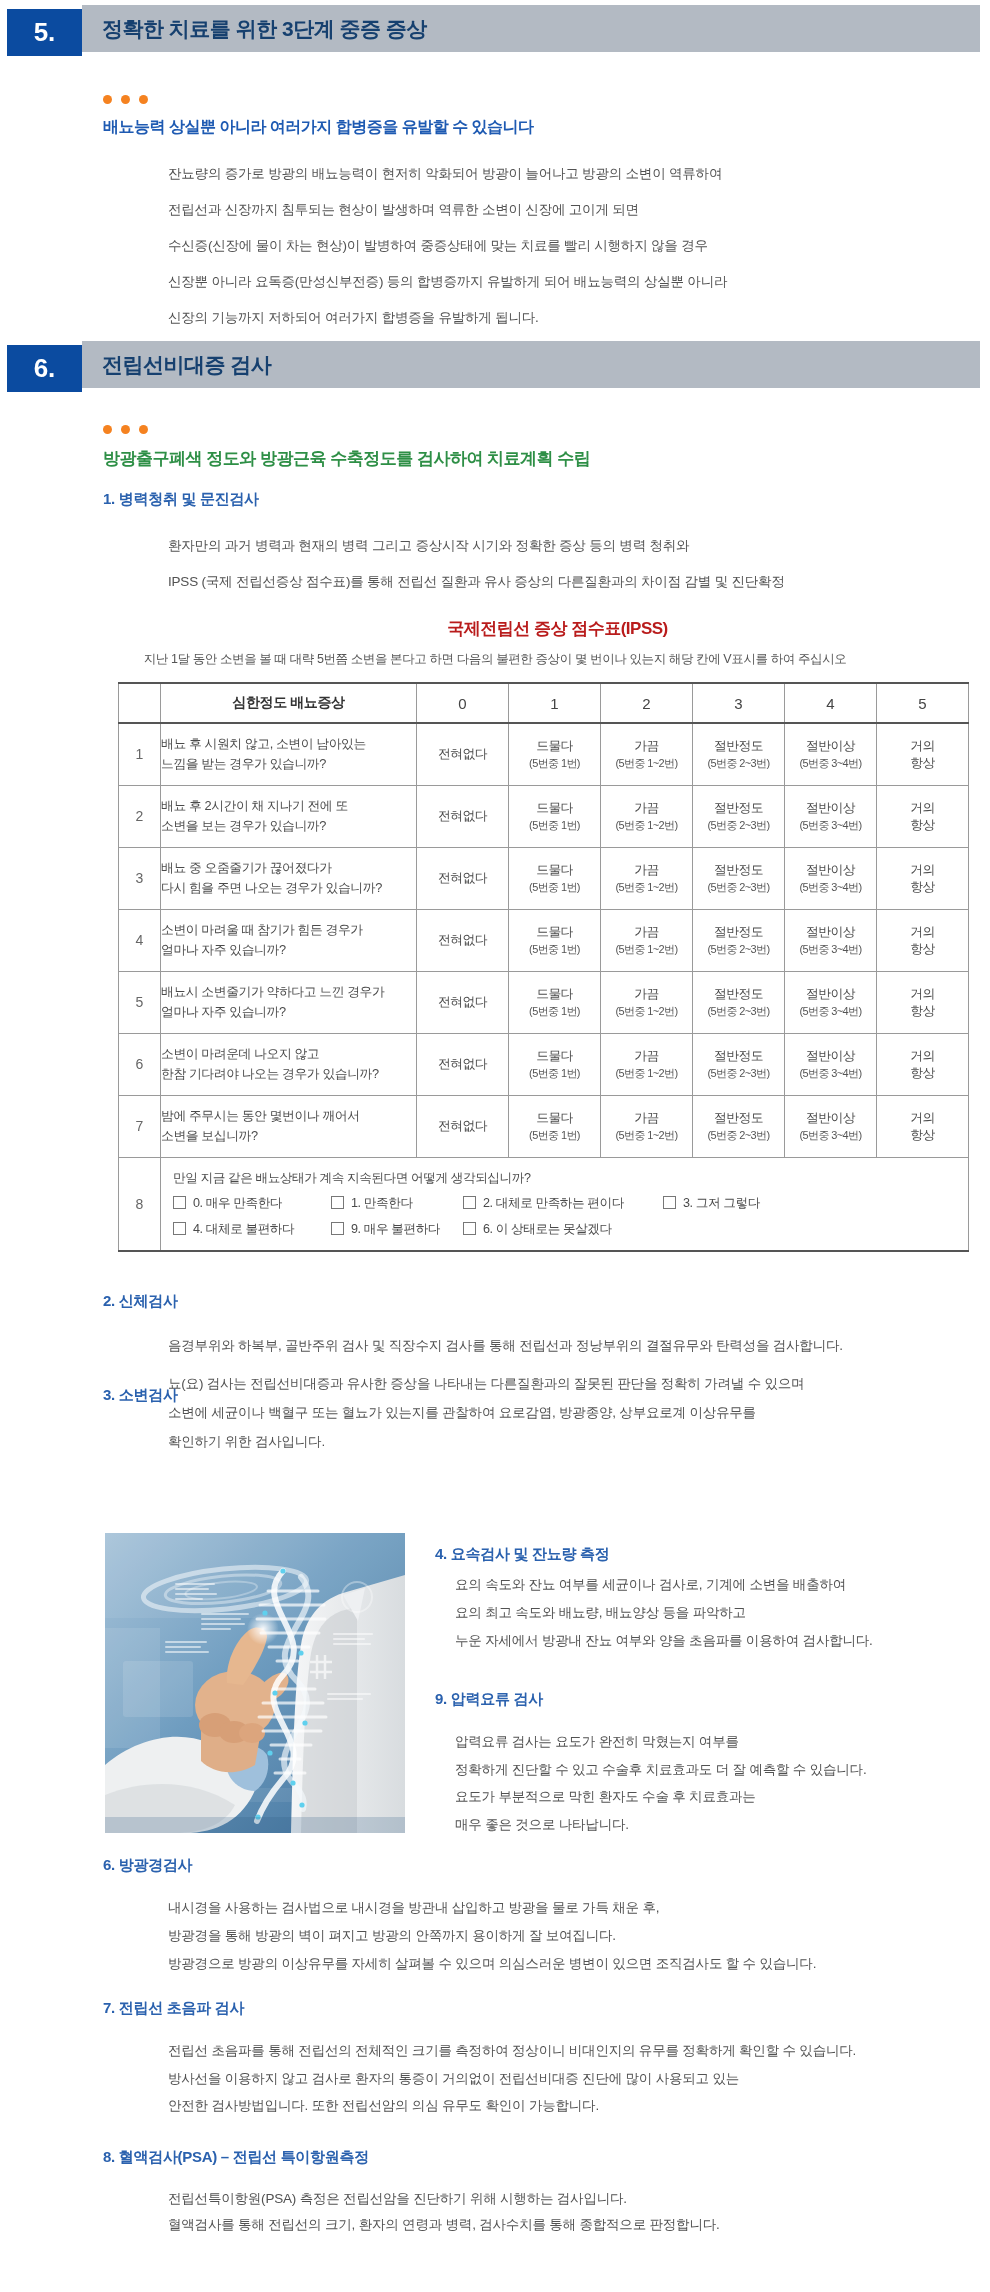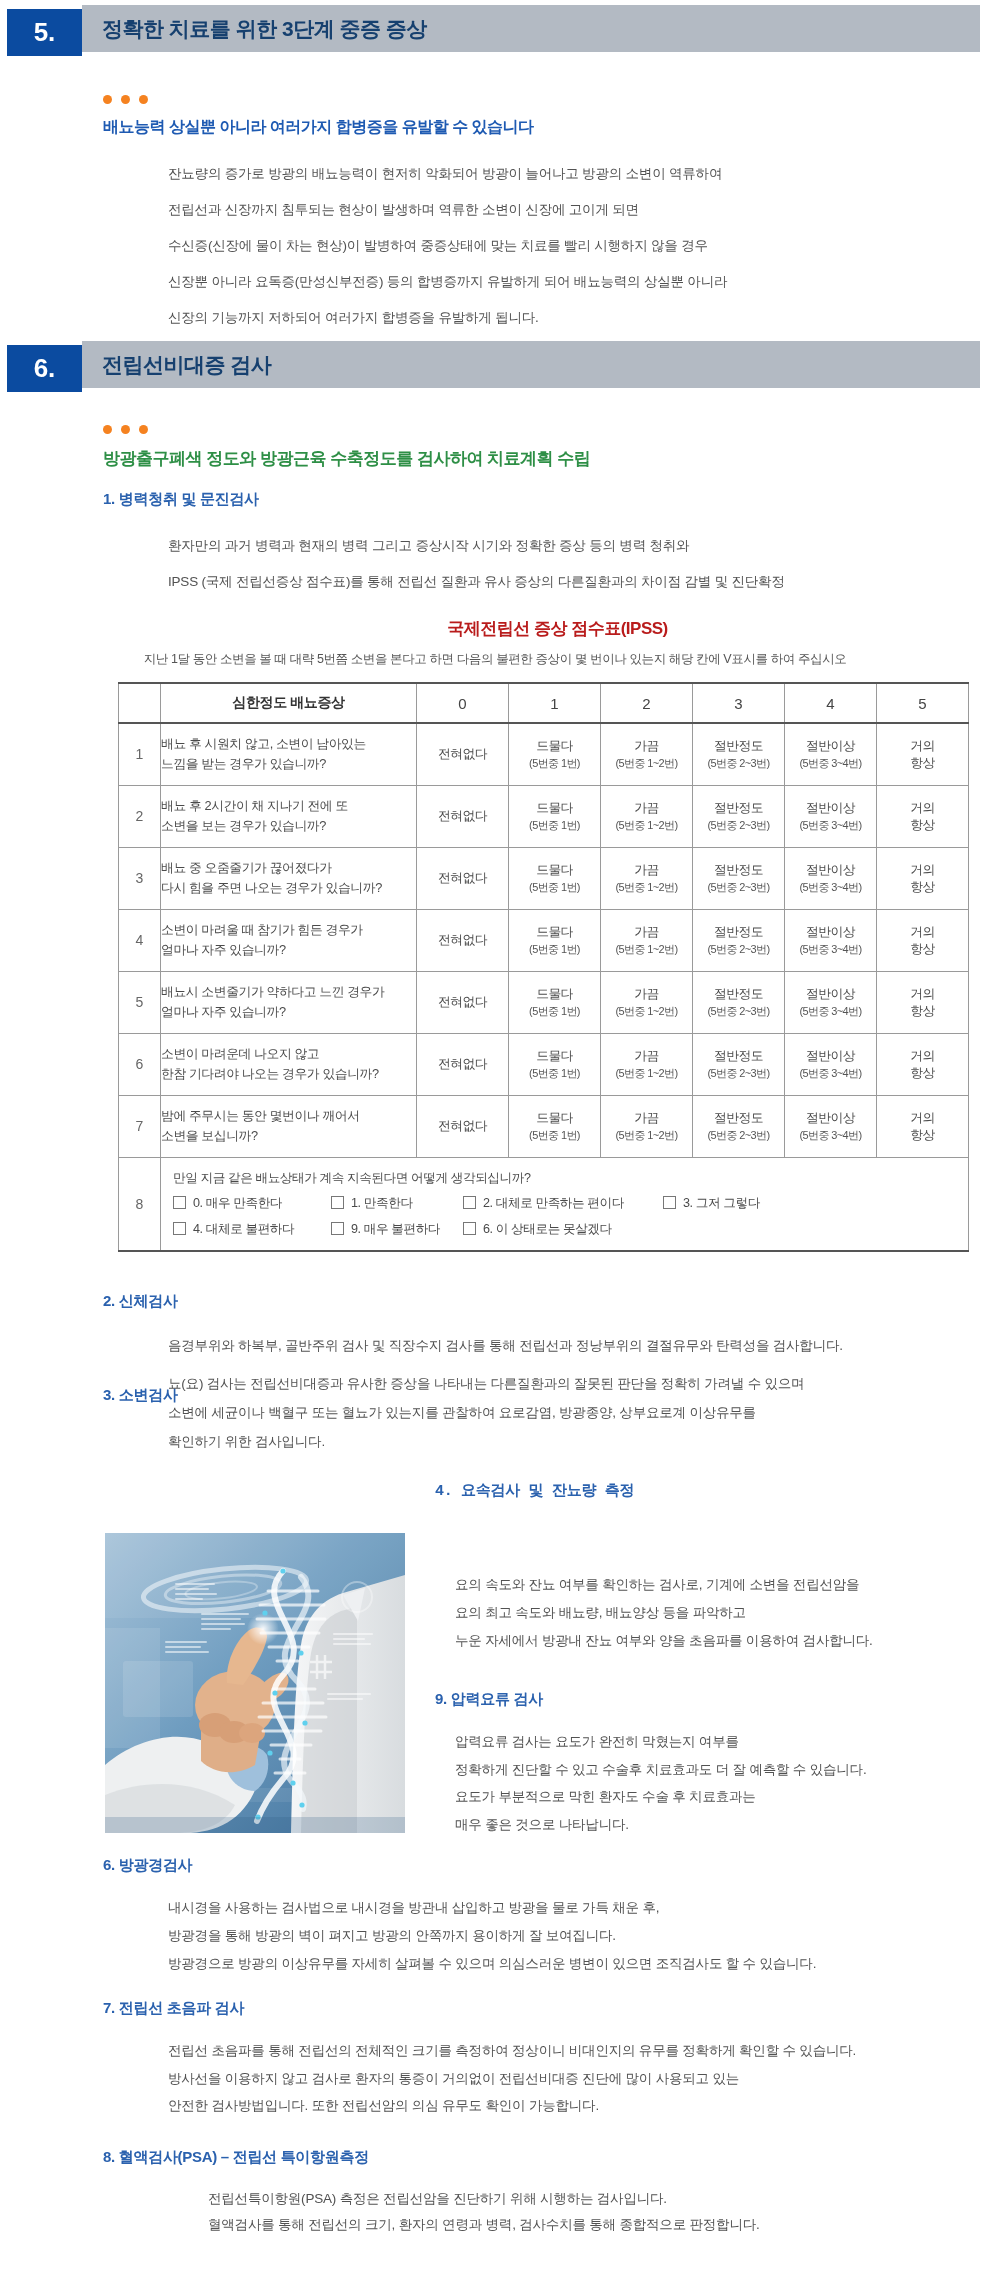--- a/index.html
+++ b/index.html
@@ -20,21 +20,21 @@
 
   .sub-h { position:absolute; left:103px; font-size:15px; font-weight:bold; color:#2a61ae; letter-spacing:-0.3px; }
   .sub-h.right { left:435px; }
 
   .para { position:absolute; left:168px; font-size:13.5px; color:#525252; letter-spacing:-0.2px; }
   .para div { line-height:36px; white-space:nowrap; }
   .para.tight div { line-height:28px; }
   .para.right { left:455px; }
   .para.lh29 div { line-height:29px; }
   .para.lh27 div { line-height:27.5px; }
-  .para.lh26 div { line-height:26px;margin-left:40px; }
+  .para.lh26 div { line-height:26px; }
 
   
   .tbl-title { position:absolute; left:134px; width:847px; text-align:center; font-size:17px; font-weight:bold; color:#b91c1c; letter-spacing:-0.5px; }
   .tbl-note  { position:absolute; left:0; width:990px; text-align:center; font-size:12.5px; color:#555; letter-spacing:-0.4px; }
 
   table.ipss { position:absolute; left:118px; top:682px; width:850px; border-collapse:collapse; table-layout:fixed;
                border-top:2px solid #555; border-bottom:2px solid #555; border-left:1px solid #8d8d8d; border-right:1px solid #8d8d8d;
                color:#4a4a4a; }
   table.ipss th, table.ipss td { border:1px solid #9a9a9a; vertical-align:middle; }
   table.ipss thead th { height:40px; border-bottom:2px solid #555; background:#fff; }
@@ -471,23 +471,23 @@
             <circle cx="165" cy="220" r="2.6"></circle>
           <circle cx="188" cy="250" r="2.6"></circle>
             <circle cx="153" cy="284" r="2.6"></circle>
             <circle cx="197" cy="272" r="2.6"></circle>
         </g>
       </g>
       <rect x="0" y="284" width="300" height="16" fill="#2f5d83" opacity="0.22"></rect>
     </svg>
   </div>
 
-  <div class="sub-h right" style="top:1481px;font-family:Liberation Mono, monospace;">4. 요속검사 및 잔뇨량 측정</div>
+  <div class="sub-h right" style="top:1545px;">4. 요속검사 및 잔뇨량 측정</div>
   <div class="para tight right" style="top:1571px;">
-      <div>요의 속도와 잔뇨 여부를 확인하는 검사로, 기계에 소변을 전립선암을</div>
+      <div>요의 속도와 잔뇨 여부를 세균이나 검사로, 기계에 소변을 배출하여</div>
       <div>요의 최고 속도와 배뇨량, 배뇨양상 등을 파악하고</div>
       <div>누운 자세에서 방광내 잔뇨 여부와 양을 초음파를 이용하여 검사합니다.</div>
     </div>
 
   <div class="sub-h right" style="top:1690px;">9. 압력요류 검사</div>
   <div class="para lh27 right" style="top:1728px;">
       <div>압력요류 검사는 요도가 완전히 막혔는지 여부를</div>
       <div>정확하게 진단할 수 있고 수술후 치료효과도 더 잘 예측할 수 있습니다.</div>
       <div>요도가 부분적으로 막힌 환자도 수술 후 치료효과는</div>
       <div>매우 좋은 것으로 나타납니다.</div>

